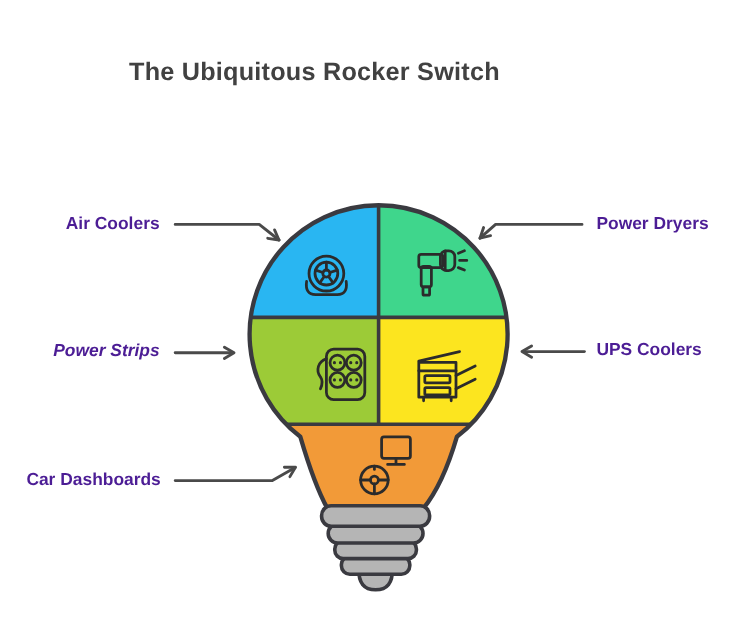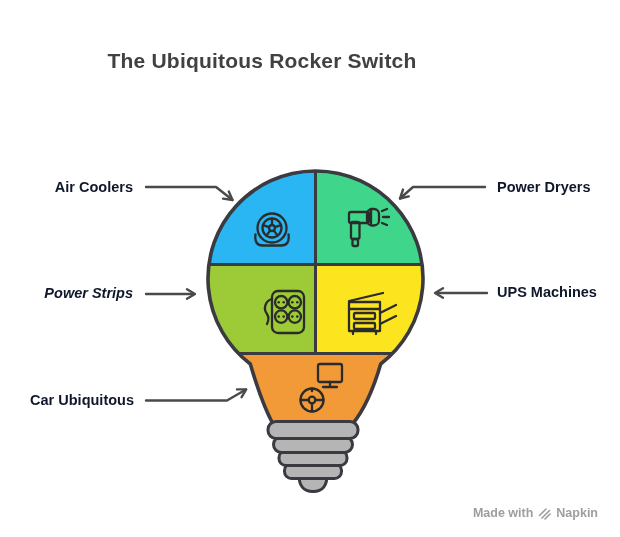--- a/index.html
+++ b/index.html
@@ -4,21 +4,21 @@
 <style>
   html,body{margin:0;padding:0;background:#ffffff;}
   body{width:620px;height:537px;overflow:hidden;font-family:"Liberation Sans",sans-serif;}
   .stage{position:relative;width:620px;height:537px;background:#ffffff;}
   .title{
     position:absolute;top:49px;left:0;width:524px;text-align:center;
     font-size:21px;font-weight:700;color:#414141;letter-spacing:.2px;
   }
   .bulb-svg{position:absolute;left:0;top:0;}
   .seg-label{
-    position:absolute;font-size:14.5px;font-weight:700;color:#0f172a;
+    position:absolute;font-size:14.5px;font-weight:700;color:#4c1d95;
     line-height:15px;white-space:nowrap;
   }
   .lbl-air{right:487px;top:180px;text-align:right;}
   .lbl-power{right:487px;top:286px;text-align:right;font-style:italic;}
   .lbl-car{right:486px;top:393px;text-align:right;}
   .lbl-hair{left:497px;top:180px;}
   .lbl-ups{left:497px;top:285px;}
   .watermark{
     position:absolute;right:22px;bottom:17px;display:flex;align-items:center;gap:5px;
     font-size:12.5px;font-weight:600;color:#9E9E9E;
@@ -141,24 +141,17 @@
         <circle cx="-5" cy="7" r="3.3"></circle>
         <path d="M-5,10.3 L-5,18.5"></path>
         <path d="M-5,-4.5 L-5,-1.8"></path>
       </g>
     </g>
   </svg>
 
   <div class="seg-label lbl-air">Air Coolers</div>
   <div class="seg-label lbl-hair">Power Dryers</div>
   <div class="seg-label lbl-power">Power Strips</div>
-  <div class="seg-label lbl-ups">UPS Machines</div>
-  <div class="seg-label lbl-car">Car Ubiquitous</div>
+  <div class="seg-label lbl-ups">UPS Coolers</div>
+  <div class="seg-label lbl-car">Car Dashboards</div>
 
-  <div class="watermark">
-    <span>Made with</span>
-    <svg width="13" height="13" viewBox="0 0 13 13">
-      <path d="M1.5,8.5 L8,2 M4,11 L11.5,3.5 M7,12 L12,7" stroke="#9E9E9E" stroke-width="1.6" fill="none" stroke-linecap="round"></path>
-    </svg>
-    <span>Napkin</span>
-  </div>
 
 </div>
 
 </body></html>

